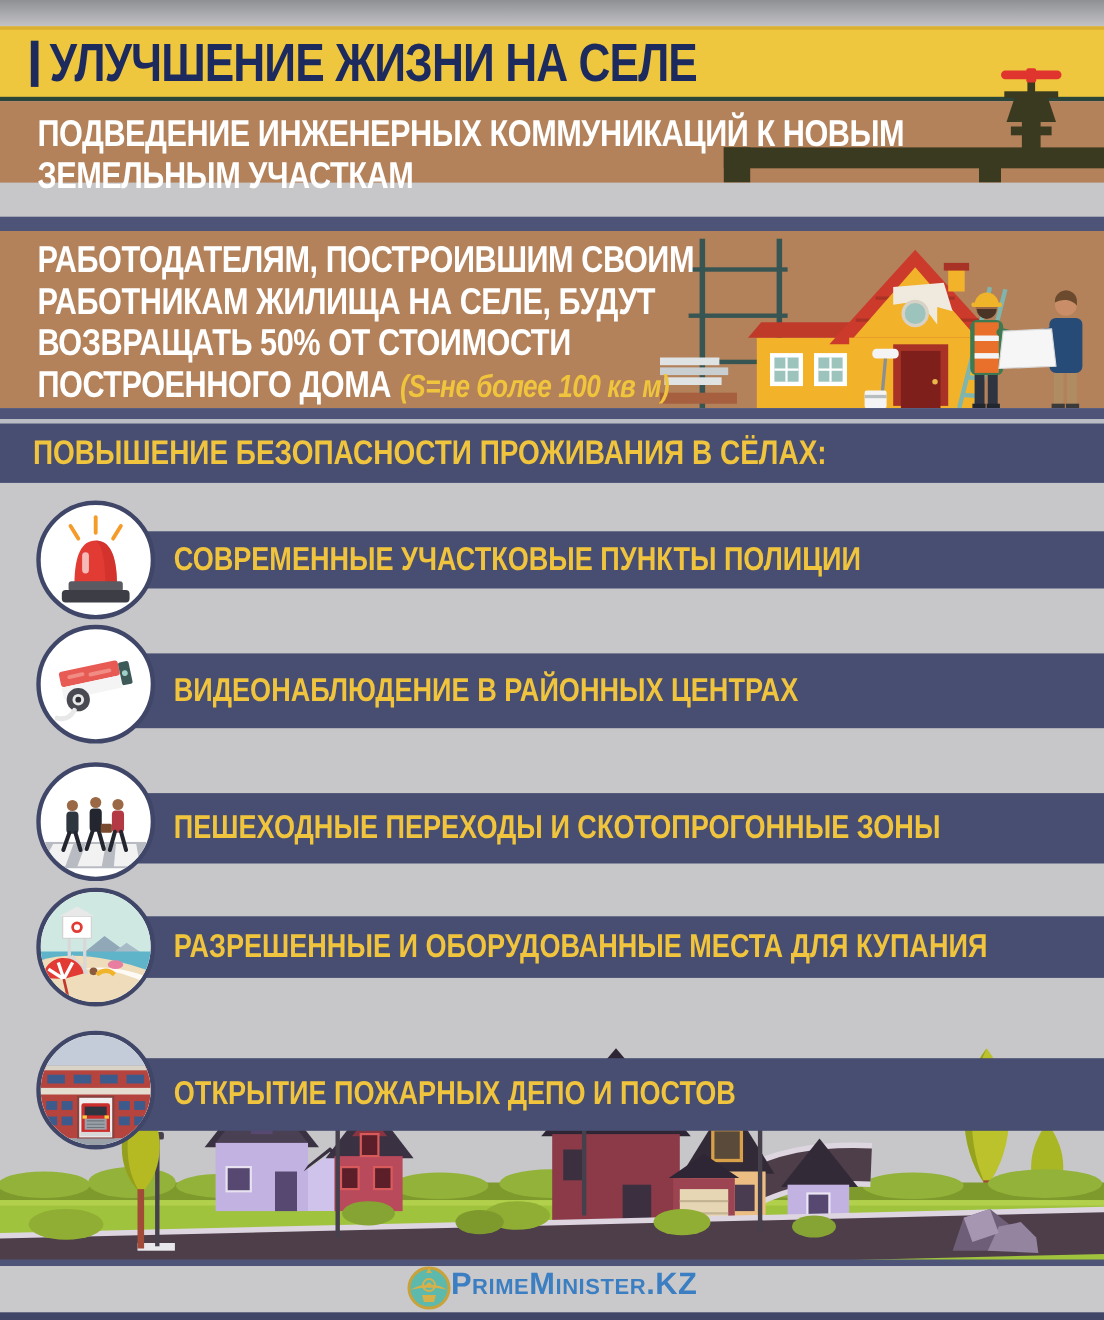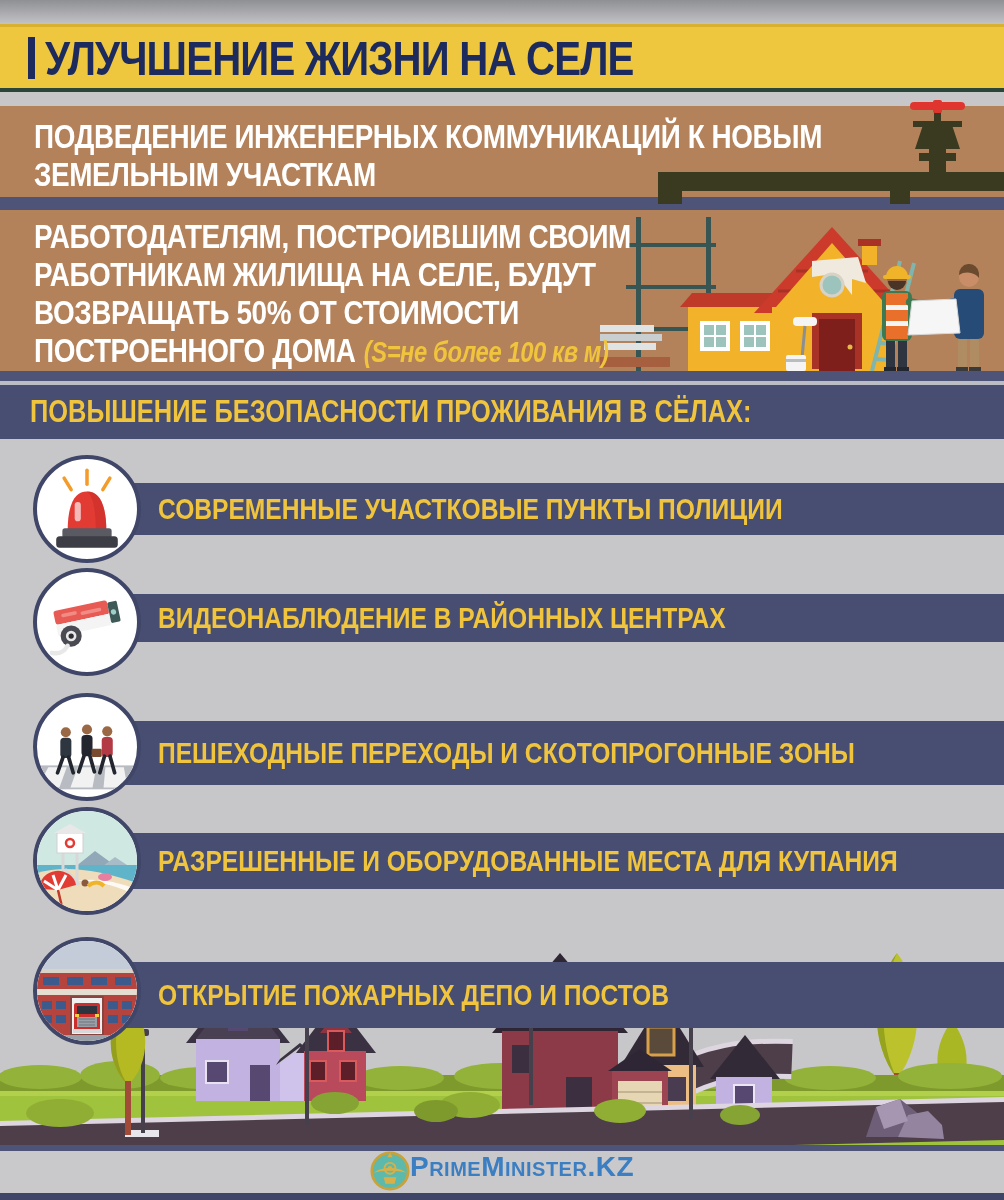--- a/index.html
+++ b/index.html
@@ -10,38 +10,38 @@
   
   .yellow{position:absolute;top:24px;left:0;right:0;height:65px;background:#eec73e;
         border-top:3px solid #d9b02f;box-sizing:border-box;display:flex;align-items:center;
         padding-left:28px;}
   .accent{width:7px;height:42px;background:#1c2a5e;margin-right:10px;flex:0 0 auto;}
   h1{margin:0;font-size:49px;font-weight:bold;color:#1c2a5e;letter-spacing:-1px;}
   .cond{display:inline-block;transform:scaleX(0.82);transform-origin:0 50%;white-space:nowrap;}
   .tealline{position:absolute;top:88px;height:4px;left:0;right:0;background:#2b453b;}
   
   .sec{position:absolute;left:0;right:0;background:#b3815a;}
-  .sec1{top:92px;height:98px;margin-top:14px;}
+  .sec1{top:92px;height:74px;}
   .sec2{top:210px;height:161px;}
   .navydiv{position:absolute;top:197px;height:13px;left:0;right:0;background:#4d5478;}
   .copy{position:absolute;left:34px;color:#ffffff;font-weight:bold;z-index:2;}
   .copy .ln{font-size:34px;line-height:38px;letter-spacing:-0.5px;}
   .sec1 .copy{top:11px;} .sec2 .copy{top:7px;}
   .note{font-style:italic;color:#f0c43c;font-size:29px;font-weight:bold;margin-left:10px;}
   .artsvg{position:absolute;right:0;bottom:0;z-index:1;}
   
   .navystrip{position:absolute;top:371px;height:10px;left:0;right:0;background:#4d5478;}
   .grayline{position:absolute;top:381px;height:4px;left:0;right:0;background:#babdc3;}
   .heading{position:absolute;top:385px;height:54px;left:0;right:0;background:#474e71;
         display:flex;align-items:center;padding-left:30px;color:#f0c43c;font-weight:bold;
         font-size:31px;}
   
   .bar{position:absolute;left:60px;right:0;background:#474e71;display:flex;align-items:center;
         padding-left:98px;color:#f0c43c;font-weight:bold;font-size:30px;z-index:2;}
-  .b1{top:483px;height:52px}.b2{top:594px;height:48px}.b3{top:721px;height:64px}
+  .b1{top:483px;height:52px}.b2{top:594px;height:68px}.b3{top:721px;height:64px}
   .b4{top:833px;height:56px}.b5{top:962px;height:66px}
   .circle{position:absolute;left:33px;width:108px;height:108px;border-radius:50%;background:#fff;
         border:4px solid #3f4668;box-sizing:border-box;overflow:hidden;display:flex;
         align-items:center;justify-content:center;z-index:3;}
   .c1{top:455px}.c2{top:568px}.c3{top:693px}.c4{top:807px}.c5{top:937px}
   
   .scene{position:absolute;top:945px;left:0;width:1004px;height:201px;z-index:1;}
   .scenediv{position:absolute;top:1145px;height:6px;left:0;right:0;background:#4d5478;z-index:4;}
   .footer{position:absolute;top:1151px;height:59px;left:0;right:0;background:#c9c9cc;
         display:flex;justify-content:center;gap:0;z-index:4;}

